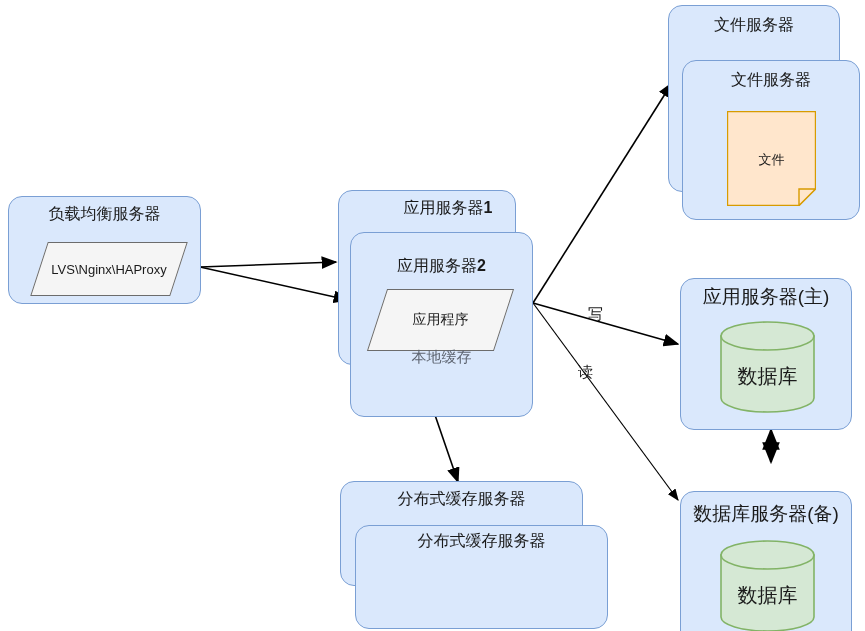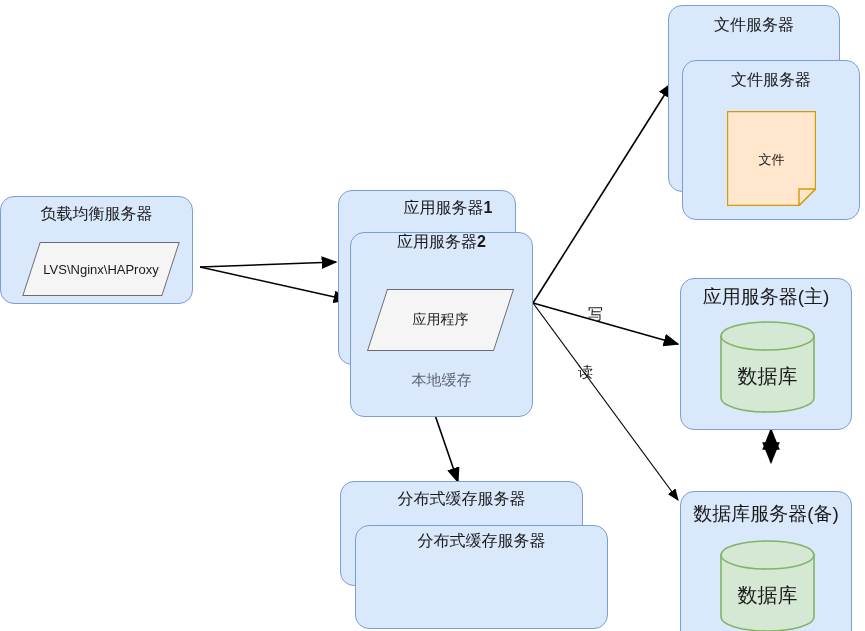--- a/index.html
+++ b/index.html
@@ -140,41 +140,41 @@
 
     <line x1="533" y1="303" x2="678" y2="344" stroke="#000000" stroke-width="1.6" marker-end="url(#arrow)"></line>
 
     <line x1="533" y1="303" x2="678" y2="500" stroke="#000000" stroke-width="1.2" marker-end="url(#arrow)"></line>
 
     <line x1="435" y1="415" x2="458" y2="482" stroke="#000000" stroke-width="1.6" marker-end="url(#arrow)"></line>
 
     <line x1="771" y1="430" x2="771" y2="462" stroke="#000000" stroke-width="2.2" marker-end="url(#arrow)" marker-start="url(#arrow-start)"></line>
   </svg>
 
-  <div class="node" style="left:0; top:196px; width:193px; height:108px;">
+  <div class="node" style="left:8px; top:196px; width:193px; height:108px;">
     <div class="node-title" style="top:8px;">负载均衡服务器</div>
     <div class="para" style="left:30px; top:45px; width:140px; height:54px;">
       <span class="para-text">LVS\Nginx\HAProxy</span>
     </div>
   </div>
 
   <div class="node" style="left:338px; top:190px; width:178px; height:175px;">
     <div class="node-title bold-suffix" style="top:8px;padding-left:42px;">
       <span>应用服务器</span><b>1</b>
     </div>
   </div>
 
   <div class="node" style="left:350px; top:232px; width:183px; height:185px;">
-    <div class="node-title bold-suffix" style="top:0;">
+    <div class="node-title bold-suffix" style="top:24px;">
       <span>应用服务器</span><b>2</b>
     </div>
     <div class="para" style="left:26px; top:56px; width:127px; height:62px;">
       <span class="para-text cjk">应用程序</span>
     </div>
-    <div class="sub-label" style="top:138px;">本地缓存</div>
+    <div class="sub-label" style="top:115px;">本地缓存</div>
   </div>
 
   <div class="node" style="left:668px; top:5px; width:172px; height:187px;">
     <div class="node-title" style="top:10px;">文件服务器</div>
   </div>
 
   <div class="node" style="left:682px; top:60px; width:178px; height:160px;">
     <div class="node-title" style="top:10px;">文件服务器</div>
     <div class="doc" style="left:44px; top:50px; width:89px; height:95px;">
       <svg width="89" height="95" viewBox="0 0 89 95">

